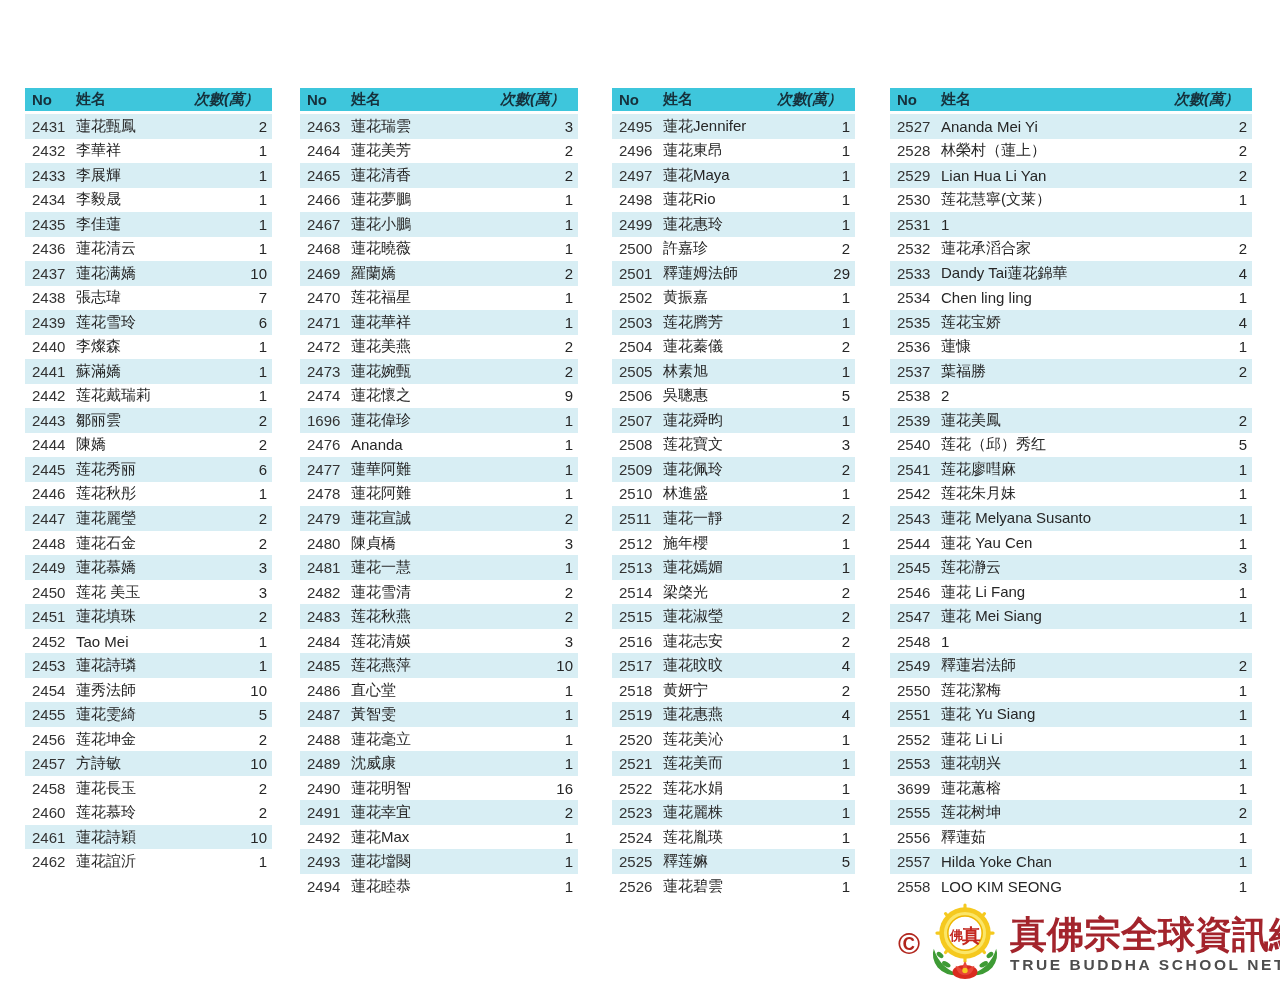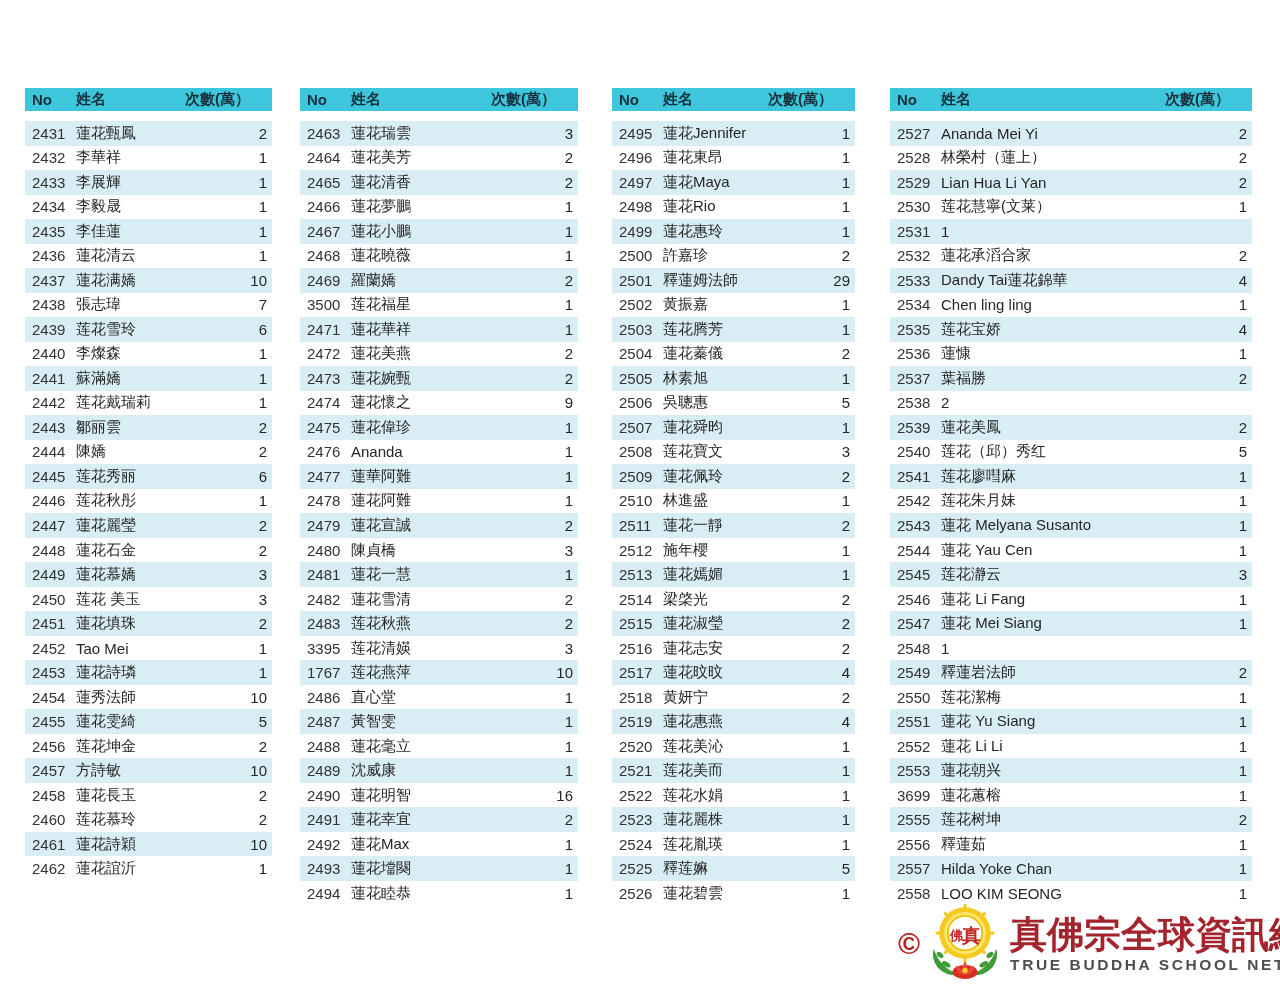--- a/index.html
+++ b/index.html
@@ -6,24 +6,24 @@
   body{font-family:"Liberation Sans","DejaVu Sans",sans-serif;}
   #page{position:relative;width:1280px;height:989px;background:#fff;overflow:hidden;}
 
   .tbl{position:absolute;top:88px;}
   .tbl-1{left:25px;width:247px;}
   .tbl-2{left:300px;width:278px;}
   .tbl-3{left:612px;width:243px;}
   .tbl-4{left:890px;width:362px;}
 
   .thead{display:flex;align-items:center;height:23px;background:#3EC6DC;
-         color:#16313c;font-weight:bold;font-size:15px;margin-bottom:10px;}
+         color:#16313c;font-weight:bold;font-size:15px;margin-bottom:3px;}
   .thead .h-no{width:44px;padding-left:7px;}
   .thead .h-name{flex:1;}
-  .thead .h-count{padding-right:22px;text-align:center;}
+  .thead .h-count{padding-right:13px;text-align:center;font-style:italic;}
 
   .row{display:flex;align-items:center;height:24.53px;font-size:15px;color:#262626;}
   .row.alt{background:#D8EEF4;}
   .cell-no{width:44px;padding-left:7px;color:#333;}
   .cell-name{flex:1;white-space:nowrap;overflow:hidden;}
   .cell-count{padding-right:5px;text-align:right;}
 
   
   #footer{position:absolute;left:898px;top:902px;width:366px;height:84px;
           display:flex;align-items:center;}
@@ -242,21 +242,21 @@
           <span class="cell-no">2468</span>
           <span class="cell-name">蓮花曉薇</span>
           <span class="cell-count">1</span>
         </div>
         <div class="row alt">
           <span class="cell-no">2469</span>
           <span class="cell-name">羅蘭嬌</span>
           <span class="cell-count">2</span>
         </div>
         <div class="row">
-          <span class="cell-no">3500</span>
+          <span class="cell-no">2470</span>
           <span class="cell-name">莲花福星</span>
           <span class="cell-count">1</span>
         </div>
         <div class="row alt">
           <span class="cell-no">2471</span>
           <span class="cell-name">蓮花華祥</span>
           <span class="cell-count">1</span>
         </div>
         <div class="row">
           <span class="cell-no">2472</span>
@@ -267,21 +267,21 @@
           <span class="cell-no">2473</span>
           <span class="cell-name">蓮花婉甄</span>
           <span class="cell-count">2</span>
         </div>
         <div class="row">
           <span class="cell-no">2474</span>
           <span class="cell-name">蓮花懷之</span>
           <span class="cell-count">9</span>
         </div>
         <div class="row alt">
-          <span class="cell-no">2475</span>
+          <span class="cell-no">1696</span>
           <span class="cell-name">蓮花偉珍</span>
           <span class="cell-count">1</span>
         </div>
         <div class="row">
           <span class="cell-no">2476</span>
           <span class="cell-name">Ananda</span>
           <span class="cell-count">1</span>
         </div>
         <div class="row alt">
           <span class="cell-no">2477</span>
@@ -312,26 +312,26 @@
           <span class="cell-no">2482</span>
           <span class="cell-name">蓮花雪清</span>
           <span class="cell-count">2</span>
         </div>
         <div class="row alt">
           <span class="cell-no">2483</span>
           <span class="cell-name">莲花秋燕</span>
           <span class="cell-count">2</span>
         </div>
         <div class="row">
-          <span class="cell-no">3395</span>
+          <span class="cell-no">2484</span>
           <span class="cell-name">莲花清媖</span>
           <span class="cell-count">3</span>
         </div>
         <div class="row alt">
-          <span class="cell-no">1767</span>
+          <span class="cell-no">2485</span>
           <span class="cell-name">莲花燕萍</span>
           <span class="cell-count">10</span>
         </div>
         <div class="row">
           <span class="cell-no">2486</span>
           <span class="cell-name">直心堂</span>
           <span class="cell-count">1</span>
         </div>
         <div class="row alt">
           <span class="cell-no">2487</span>

